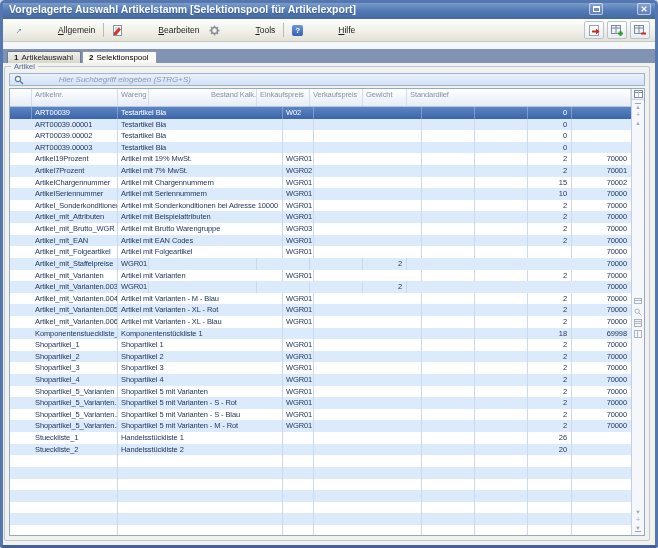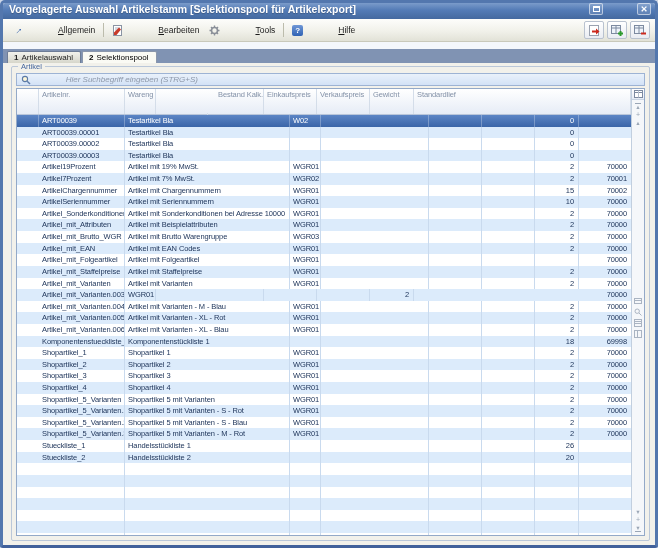--- a/index.html
+++ b/index.html
@@ -40,36 +40,36 @@
   
   .tab-spacer { height:7px; flex:0 0 7px; background:#f4f7fc; }
   .tabstrip { height:14px; flex:0 0 14px; background:#8093b3; display:flex; align-items:flex-end; padding-left:4px; }
   .tab { font-size:8px; padding:1px 7px 1px 6px; margin-right:1px; border:1px solid #6d7c96; border-bottom:none;
          border-radius:2px 2px 0 0; background:linear-gradient(180deg,#f2f2ec,#d6d6cb); color:#222; cursor:default;
          display:flex; gap:3px; align-items:center; }
   .tab.active { background:#fafaf4; color:#000; border-color:#8b97ab; position:relative; top:0; }
   .tab-num { font-weight:bold; }
 
   
-  .content { flex:1; padding:3px 5px 4px 8px; overflow:hidden; }
+  .content { flex:1; padding:3px 5px 4px 1px; overflow:hidden; }
   .groupbox { border:1px solid #bac7d9; border-radius:2px; height:100%; position:relative;
               padding:6px 4px 4px 4px; }
   .groupbox-label { position:absolute; top:-5px; left:6px; background:#f2f1eb; padding:0 3px;
                     font-size:7.5px; color:#44669e; }
 
   
   .searchbar { height:13px; border:1px solid #9db3d4; background:linear-gradient(180deg,#e9f1fb,#d3e2f6);
                display:flex; align-items:center; gap:4px; padding:0 4px; margin-bottom:2px; }
   .search-label { font-size:8px; font-weight:bold; color:#1c2f50;margin-top:28px; }
   .search-placeholder { font-size:8px; font-style:italic; color:#8d98aa; }
 
   
   .grid { border:1px solid #93a9c8; background:#fff; height:calc(100% - 15px); display:flex; overflow:hidden; }
   .grid-main { flex:1; display:flex; flex-direction:column; overflow:hidden; }
-  .grid-header { height:26px; flex:0 0 11px; display:flex;
+  .grid-header { height:18px; flex:0 0 11px; display:flex;
                  background:linear-gradient(180deg,#ffffff,#e6ecf6); border-bottom:1px solid #b9c6da; }
   .grid-header .cell { color:#8492a8; border-right:1px solid #d4dde9; background:transparent; }
   .cell { font-size:7.5px; letter-spacing:-0.1px; line-height:11px; height:100%;
           padding:0 0 0 3px; white-space:nowrap; overflow:hidden; border-right:1px solid #c9daee; color:#21375c; }
   .c-ind { width:22px; flex:0 0 22px; border-right-color:transparent; padding:0; }
   .co0 { width:86px;  flex:0 0 86px; }
   .co1 { width:165px; flex:0 0 165px; }
   .co2 { width:31px;  flex:0 0 31px; }
   .co3 { width:52px;  flex:0 0 52px;margin-top:24px; }
   .co4 { width:56px;  flex:0 0 56px;text-align:right; }
@@ -370,21 +370,20 @@
     <div class="cell co3"></div>
     <div class="cell co4"></div>
     <div class="cell co5"></div>
     <div class="cell co6"></div>
     <div class="cell co7 num"></div>
     <div class="cell co8 num">70000</div>
   </div>
               <div class="row alt">
     <div class="cell c-ind"></div>
     <div class="cell co0">Artikel_mit_Staffelpreise</div>
-    <div class="cell co1">Artikel mit Staffelpreise</div>
     <div class="cell co2">WGR01</div>
     <div class="cell co3"></div>
     <div class="cell co4"></div>
     <div class="cell co5"></div>
     <div class="cell co6"></div>
     <div class="cell co7 num">2</div>
     <div class="cell co8 num">70000</div>
   </div>
               <div class="row">
     <div class="cell c-ind"></div>

